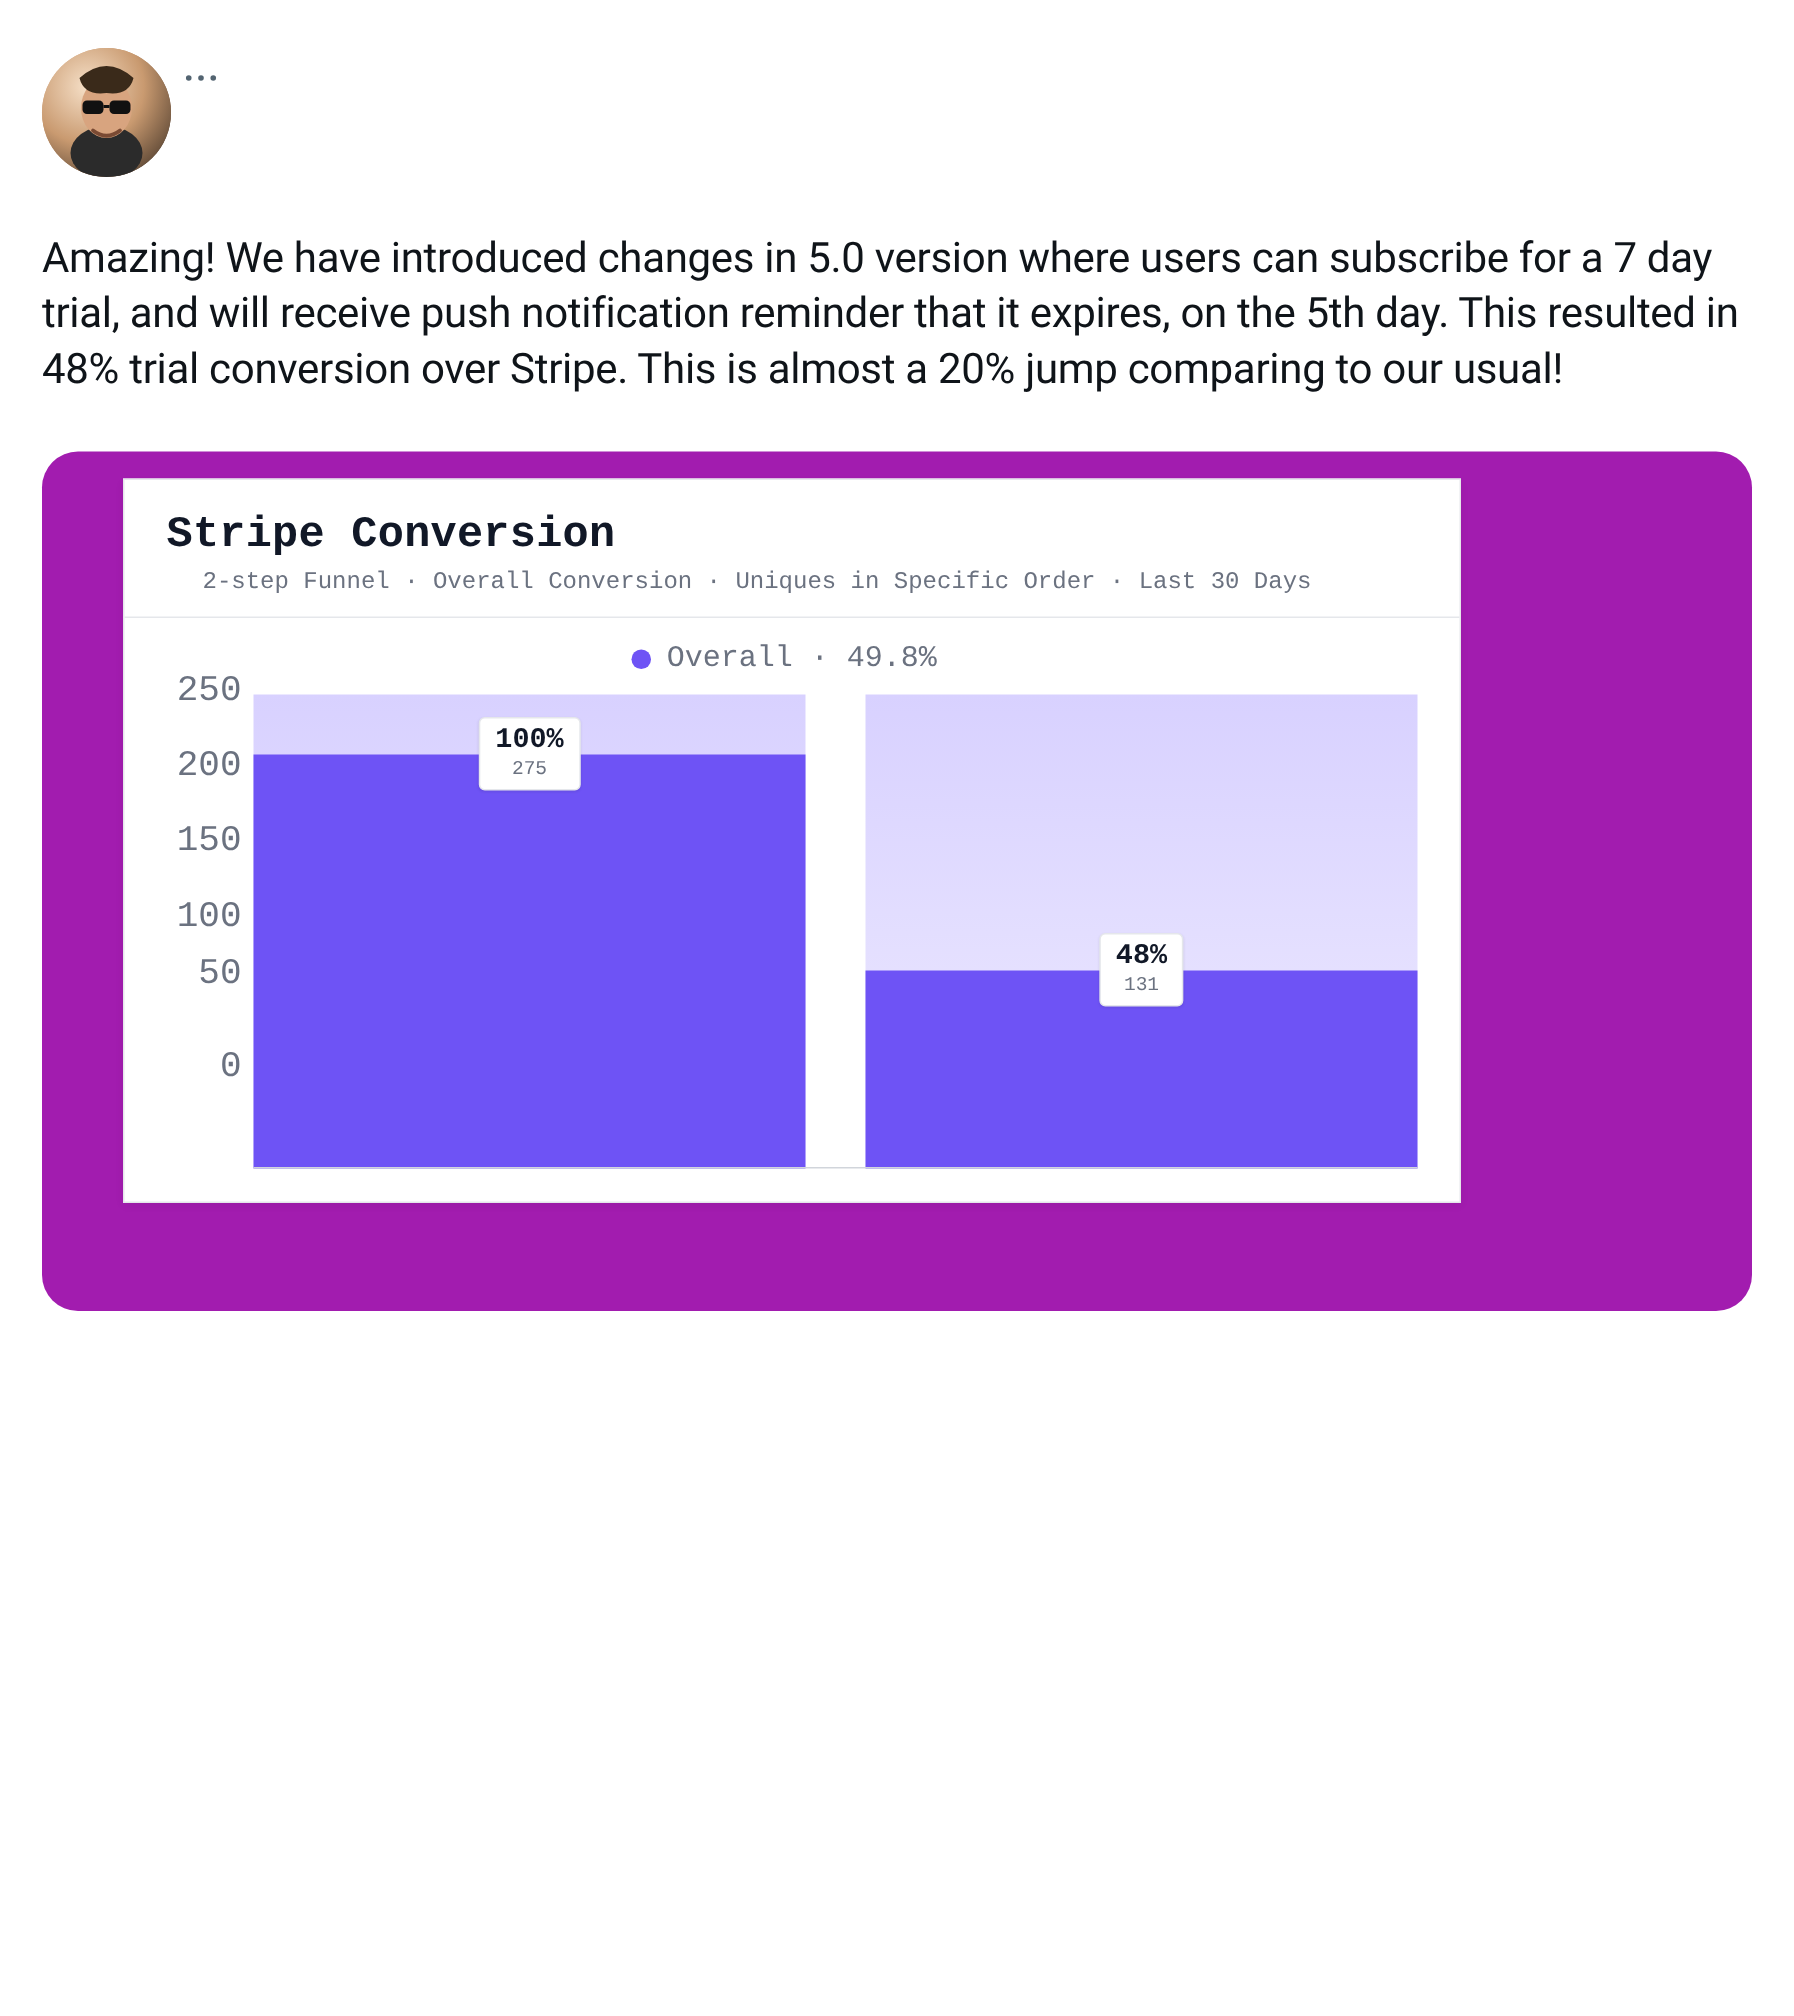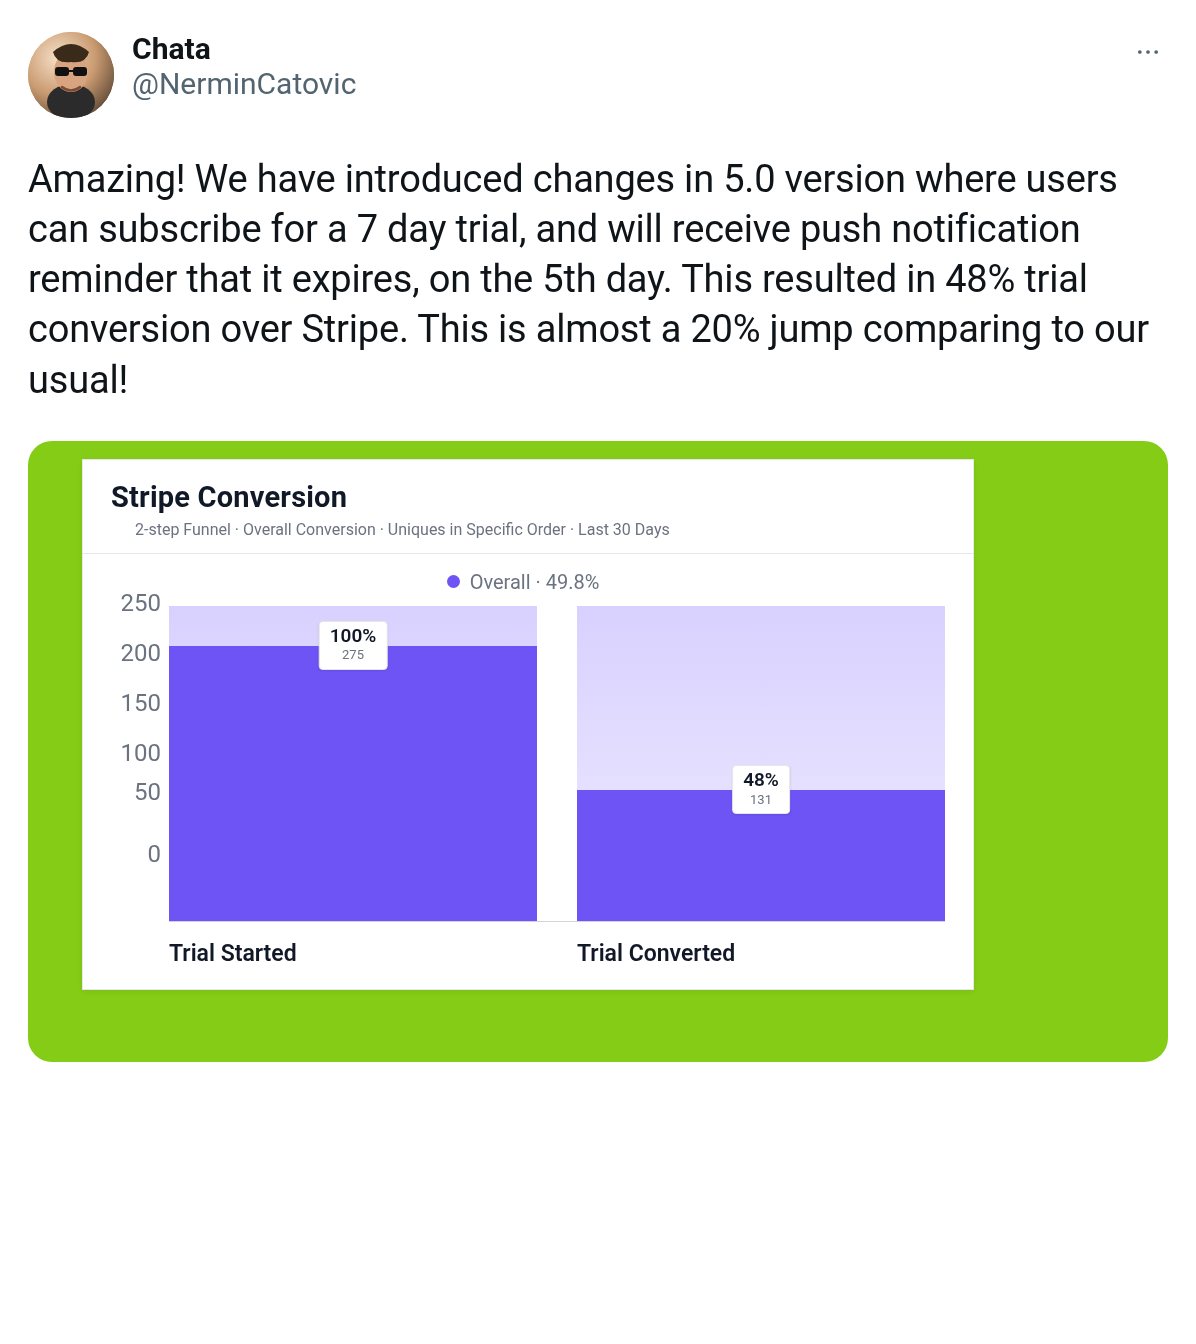--- a/index.html
+++ b/index.html
@@ -13,22 +13,22 @@
   html,body{margin:0;padding:0;background:#fff;font-family:-apple-system,BlinkMacSystemFont,"Segoe UI",Roboto,Helvetica,Arial,sans-serif;color:var(--tweet-text);}
   .tweet{width:1196px;box-sizing:border-box;padding:32px 28px 40px 28px;}
   .tweet-header{display:flex;align-items:flex-start;}
   .avatar{width:86px;height:86px;border-radius:50%;flex:0 0 auto;background:linear-gradient(135deg,#f2c9a1 0%,#b98a63 40%,#6e4b33 70%,#2e2e2e 100%);display:flex;align-items:center;justify-content:center;overflow:hidden;}
   .avatar svg{width:100%;height:100%;}
   .name-block{margin-left:18px;flex:1 1 auto;min-width:0;}
   .display-name{font-size:30px;font-weight:700;line-height:1.1;}
   .handle{font-size:30px;color:var(--twitter-gray);line-height:1.25;}
   .more-btn{flex:0 0 auto;color:var(--twitter-gray);padding:6px;cursor:pointer;border-radius:50%;}
   .more-btn svg{display:block;}
-  .tweet-body{font-size:38px;line-height:1.32;letter-spacing:-0.2px;margin-top:36px;white-space:pre-wrap;}
-  .embed-frame{margin-top:36px;border-radius:24px;background:#84cc16;padding:18px 0 72px 54px;}
+  .tweet-body{font-size:28px;line-height:1.32;letter-spacing:-0.2px;margin-top:36px;white-space:pre-wrap;}
+  .embed-frame{margin-top:36px;border-radius:24px;background:#a21caf;padding:18px 0 72px 54px;font-family:Liberation Mono, monospace;}
   .chart-card{background:#fff;box-shadow:0 2px 6px rgba(0,0,0,.06);border:1px solid var(--card-border);width:890px;}
   .chart-card-head{padding:20px 28px 14px 28px;border-bottom:1px solid var(--card-border);}
   .chart-title{font-size:29px;font-weight:700;color:#111827;letter-spacing:.2px;}
   .chart-sub{font-size:16px;color:#6B7280;margin-top:6px;margin-left:24px;}
   .chart-body{padding:10px 28px 22px 18px;}
   .legend-row{display:flex;justify-content:center;align-items:center;color:#6B7280;font-size:20px;margin-top:6px;}
   .legend-dot{width:13px;height:13px;border-radius:50%;background:var(--chart-purple);margin-right:10px;}
   .chart-area{position:relative;margin-top:12px;}
   .y-axis{position:absolute;left:0;top:0;bottom:0;width:68px;}
   .y-tick{position:absolute;right:8px;font-size:24px;color:#6B7280;transform:translateY(-50%);}
@@ -62,24 +62,20 @@
         </defs>
         <rect width="86" height="86" fill="url(#bg)"></rect>
         <ellipse cx="43" cy="70" rx="24" ry="18" fill="#2b2b2b"></ellipse>
         <ellipse cx="43" cy="40" rx="17" ry="20" fill="#d8a47f"></ellipse>
         <path d="M25 20 Q43 4 61 20 Q58 32 43 30 Q28 32 25 20 Z" fill="#3a2a1a"></path>
         <rect x="27" y="35" width="14" height="9" rx="3" fill="#111"></rect>
         <rect x="45" y="35" width="14" height="9" rx="3" fill="#111"></rect>
         <rect x="41" y="38" width="4" height="2" fill="#111"></rect>
         <path d="M34 55 Q43 62 52 55" stroke="#7a4a33" stroke-width="2.5" fill="none" stroke-linecap="round"></path>
       </svg>
-    </div>
-    <div class="name-block">
-      <div class="display-name">Chata</div>
-      <div class="handle">@NerminCatovic</div>
     </div>
     <div class="more-btn">
       <svg width="28" height="28" viewBox="0 0 24 24">
         <circle cx="5" cy="12" r="1.6" fill="currentColor"></circle>
         <circle cx="12" cy="12" r="1.6" fill="currentColor"></circle>
         <circle cx="19" cy="12" r="1.6" fill="currentColor"></circle>
       </svg>
     </div>
   </header>
 
@@ -118,22 +114,18 @@
               <div class="bar-group">
                 <div class="bar-bg" style="top: 0px;"></div>
                 <div class="bar-fill" style="height: 131.476px;"></div>
                 <div class="bar-label" style="bottom: 107.476px;">
                   <div class="bar-label-pct">48%</div>
                   <div class="bar-label-abs">131</div>
                 </div>
               </div>
             </div>
         </div>
-        <div class="x-labels" id="x-labels">
-            <div class="x-lab">Trial Started</div>
-            <div class="x-lab">Trial Converted</div>
-          </div>
       </div>
     </div>
   </div>
 
 
 </article>
 
 </body></html>

